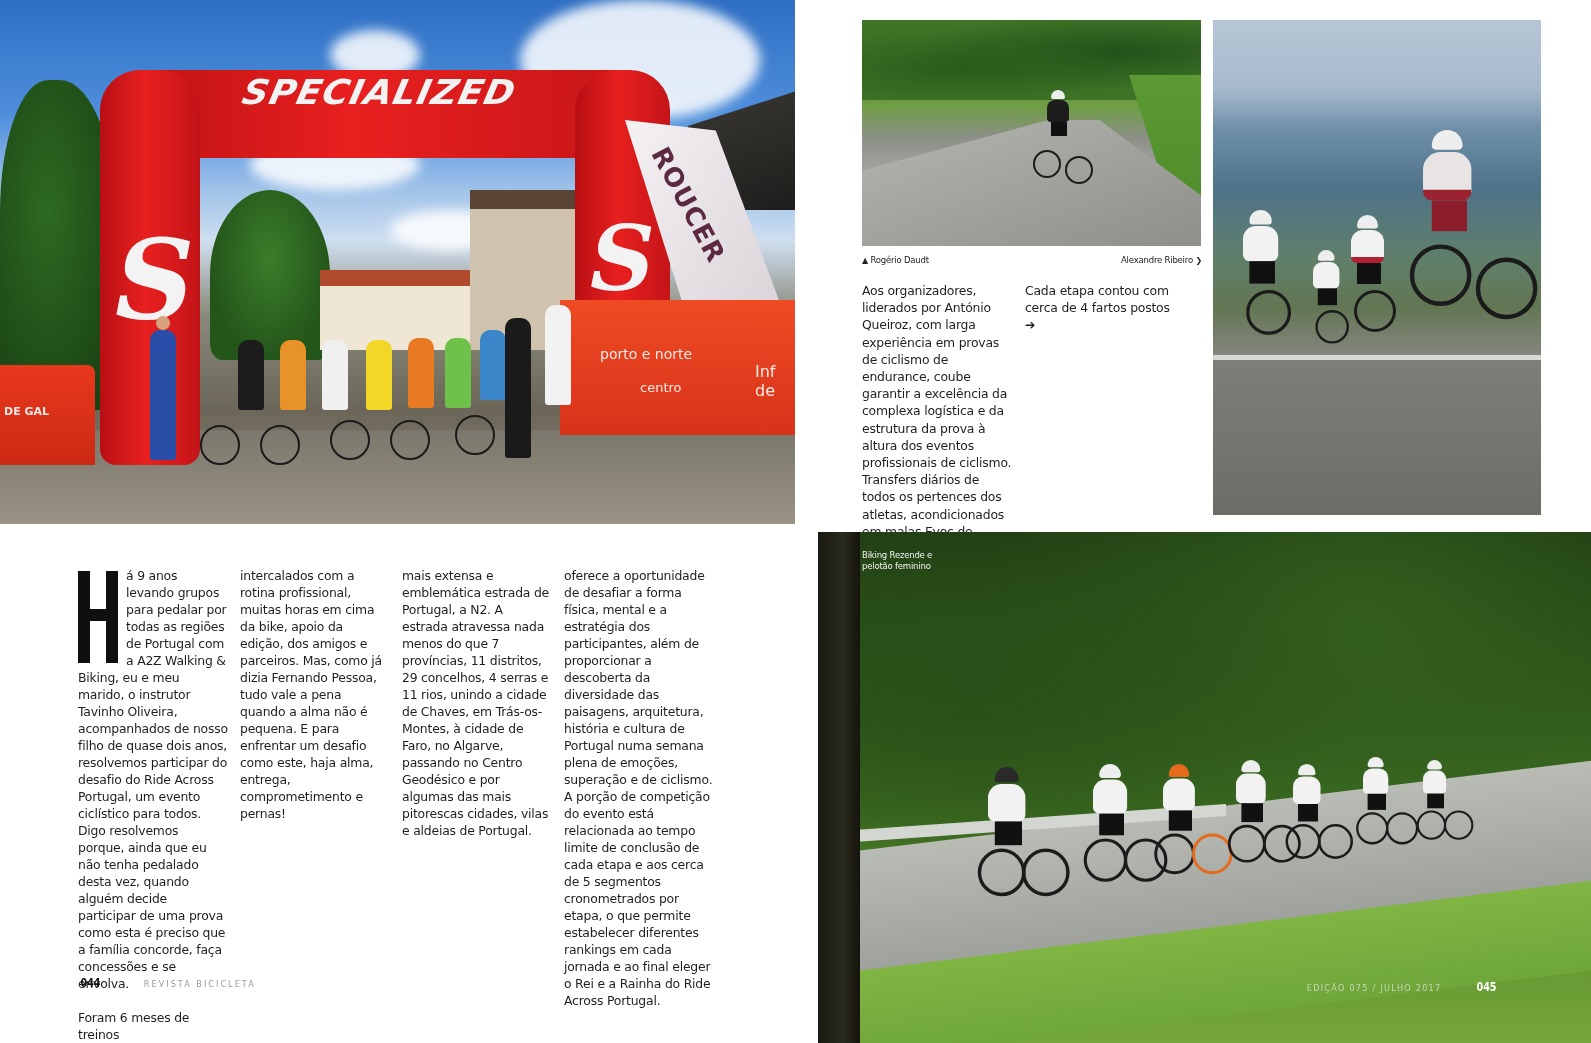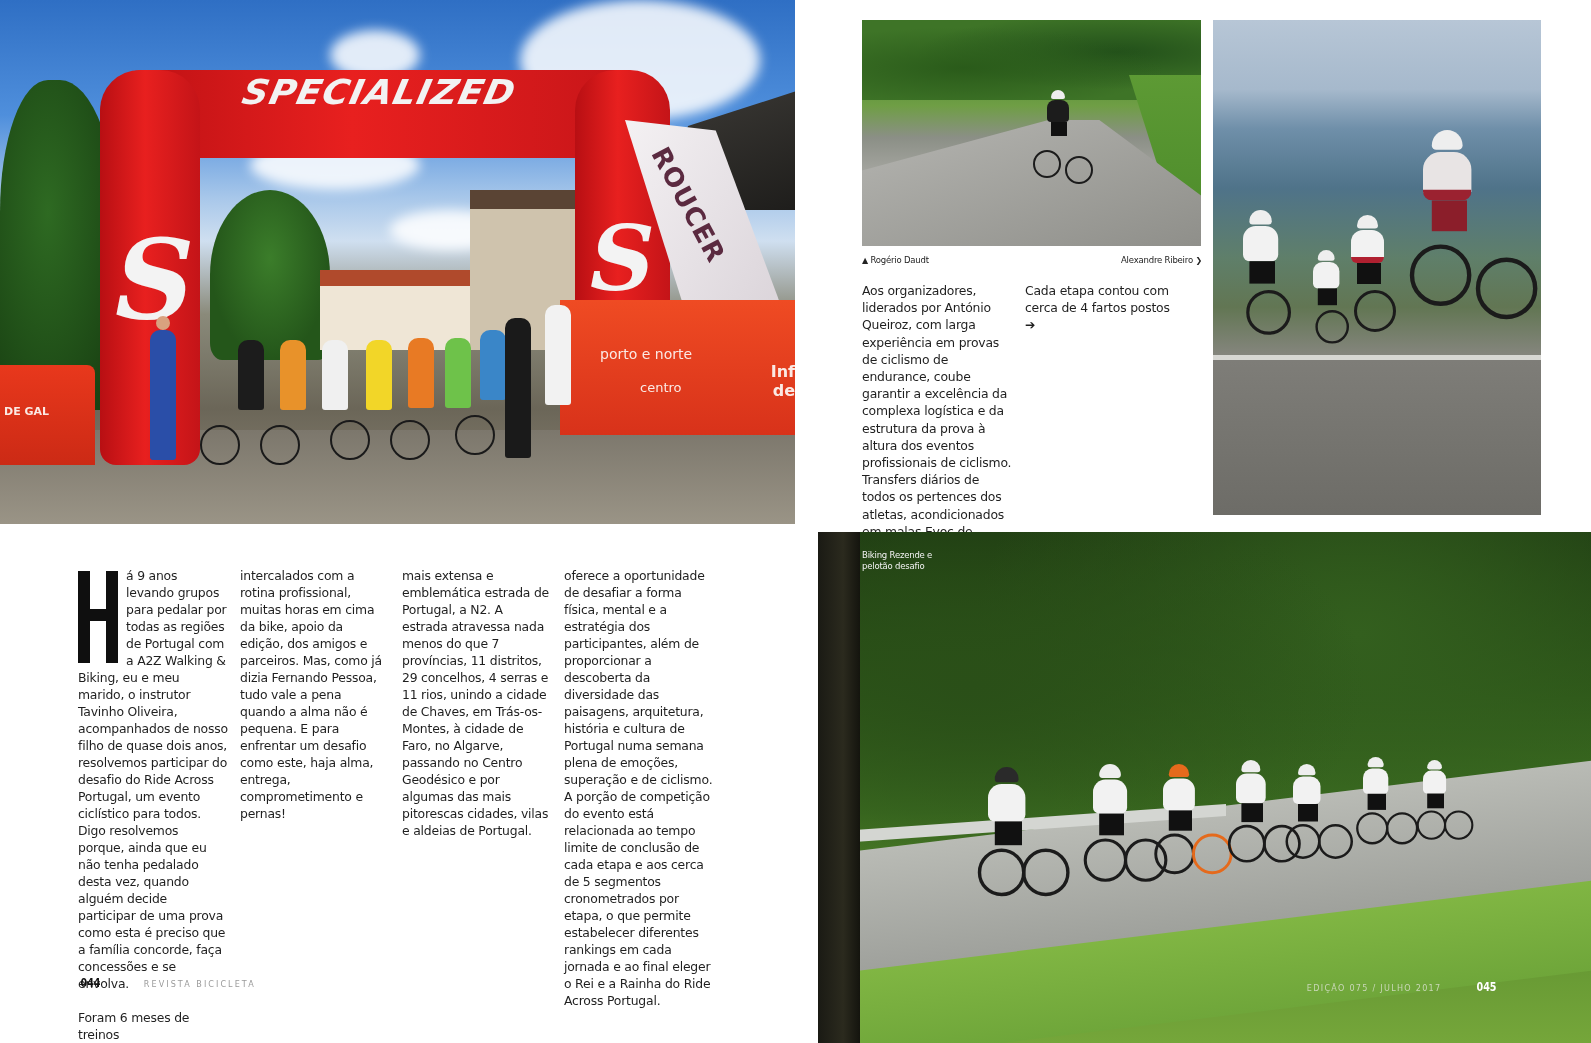--- a/index.html
+++ b/index.html
@@ -24,21 +24,21 @@
   .arch-top { left: 100px; top: 70px; width: 560px; height: 88px; border-radius: 44px 44px 10px 10px; }
   .arch-left { left: 100px; top: 70px; width: 100px; height: 395px; border-radius: 40px 40px 16px 16px; }
   .arch-right { left: 575px; top: 70px; width: 95px; height: 300px; border-radius: 40px 40px 10px 10px; }
   .arch-logo { position: absolute; left: 243px; top: 72px; color: #f2f2f2; font-family: "DejaVu Sans", sans-serif; font-weight: bold; font-style: italic; font-size: 36px; letter-spacing: 1px; transform: skewX(-12deg) scaleY(0.95); }
   .arch-s { position: absolute; color: #f3f3f3; font-weight: bold; font-style: italic; font-size: 110px; font-family: "DejaVu Serif", serif; }
   .flag { position: absolute; left: 625px; top: 120px; width: 165px; height: 210px; background: linear-gradient(120deg, #f4f1f3, #d9d2d8); clip-path: polygon(0 0, 55% 5%, 100% 100%, 40% 100%); }
   .flag-text { position: absolute; left: 672px; top: 142px; transform: rotate(62deg); transform-origin: left top; color: #5b2a40; font-weight: bold; font-size: 26px; letter-spacing: 1px; }
   .barrier { position: absolute; background: #e33a1c; }
   .barrier-r { left: 560px; top: 300px; width: 235px; height: 135px; background: linear-gradient(180deg, #ef4b23, #d8321a); }
   .barrier-l { left: 0; top: 365px; width: 95px; height: 100px; background: linear-gradient(180deg, #e8381c, #cc2a15); border-radius: 0 8px 0 0; }
-  .banner-text { position: absolute; color: #fbe9e4; font-size: 14px; text-align: right; }
+  .banner-text { position: absolute; color: #fbe9e4; font-size: 14px; }
   .rider { position: absolute; width: 26px; border-radius: 10px 10px 3px 3px; }
   .rider-head { position: absolute; width: 14px; height: 14px; border-radius: 50%; background: #d9a27f; }
   .wheel { position: absolute; width: 40px; height: 40px; border-radius: 50%; border: 2px solid #1a1a1a; }
 
   
   .col { position: absolute; top: 567px; width: 150px; font-family: "DejaVu Sans", sans-serif; font-size: 12.4px; line-height: 17px; color: #1f1f1f; letter-spacing: -0.2px; }
   .col p { margin-bottom: 17px; }
   .col1 { left: 78px; }
   .col2 { left: 240px; }
   .col3 { left: 402px; }
@@ -115,21 +115,21 @@
     <div class="arch-logo">SPECIALIZED</div>
     <div class="arch-s" style="left:115px;top:215px;">S</div>
     <div class="arch-s" style="left:590px;top:205px;font-size:90px;">S</div>
 
     <div class="flag"></div>
     <div class="flag-text">ROUCER</div>
 
     <div class="barrier barrier-r"></div>
     <div class="banner-text" style="left:600px;top:346px;">porto e norte</div>
     <div class="banner-text" style="left:640px;top:380px;font-size:13px;">centro</div>
-    <div class="banner-text" style="left:755px;top:362px;font-size:16px;font-weight:bold;margin-left:12px;">Inf de</div>
+    <div class="banner-text" style="left:755px;top:362px;font-size:16px;font-weight:normal;">Inf de</div>
     <div class="barrier barrier-l"></div>
     <div class="banner-text" style="left:4px;top:405px;font-size:11px;font-weight:bold;">DE GAL</div>
 
     <div class="rider" style="left:150px;top:330px;height:130px;background:#2a4ea8;"></div>
     <div class="rider-head" style="left:156px;top:316px;"></div>
     <div class="rider" style="left:238px;top:340px;height:70px;background:#1c1c1c;"></div>
     <div class="rider" style="left:280px;top:340px;height:70px;background:#e8922a;"></div>
     <div class="rider" style="left:322px;top:340px;height:70px;background:#f0f0f0;"></div>
     <div class="rider" style="left:366px;top:340px;height:70px;background:#f2d628;"></div>
     <div class="rider" style="left:408px;top:338px;height:70px;background:#e87a24;"></div>
@@ -279,19 +279,19 @@
   <div class="cyclist" style="left:605px;top:228px;transform:scale(1.05);transform-origin:left top;">
     <div class="helmet" style="left:4px;top:0;"></div>
     <div class="torso" style="left:0;top:10px;"></div>
     <div class="legs" style="left:4px;top:32px;"></div>
     <div class="w" style="left:-6px;top:48px;"></div>
       <div class="w" style="left:20px;top:48px;"></div>
   </div>
 </div>
 <div class="photo-caption">
   <div>Biking Rezende e</div>
-  <div>pelotão desafio</div>
+  <div>pelotão feminino</div>
 </div>
 
 <div class="folio-right">
   <span class="ed">EDIÇÃO 075 / JULHO 2017</span>
   <span class="num">045</span>
 </div>
 
 </body></html>

